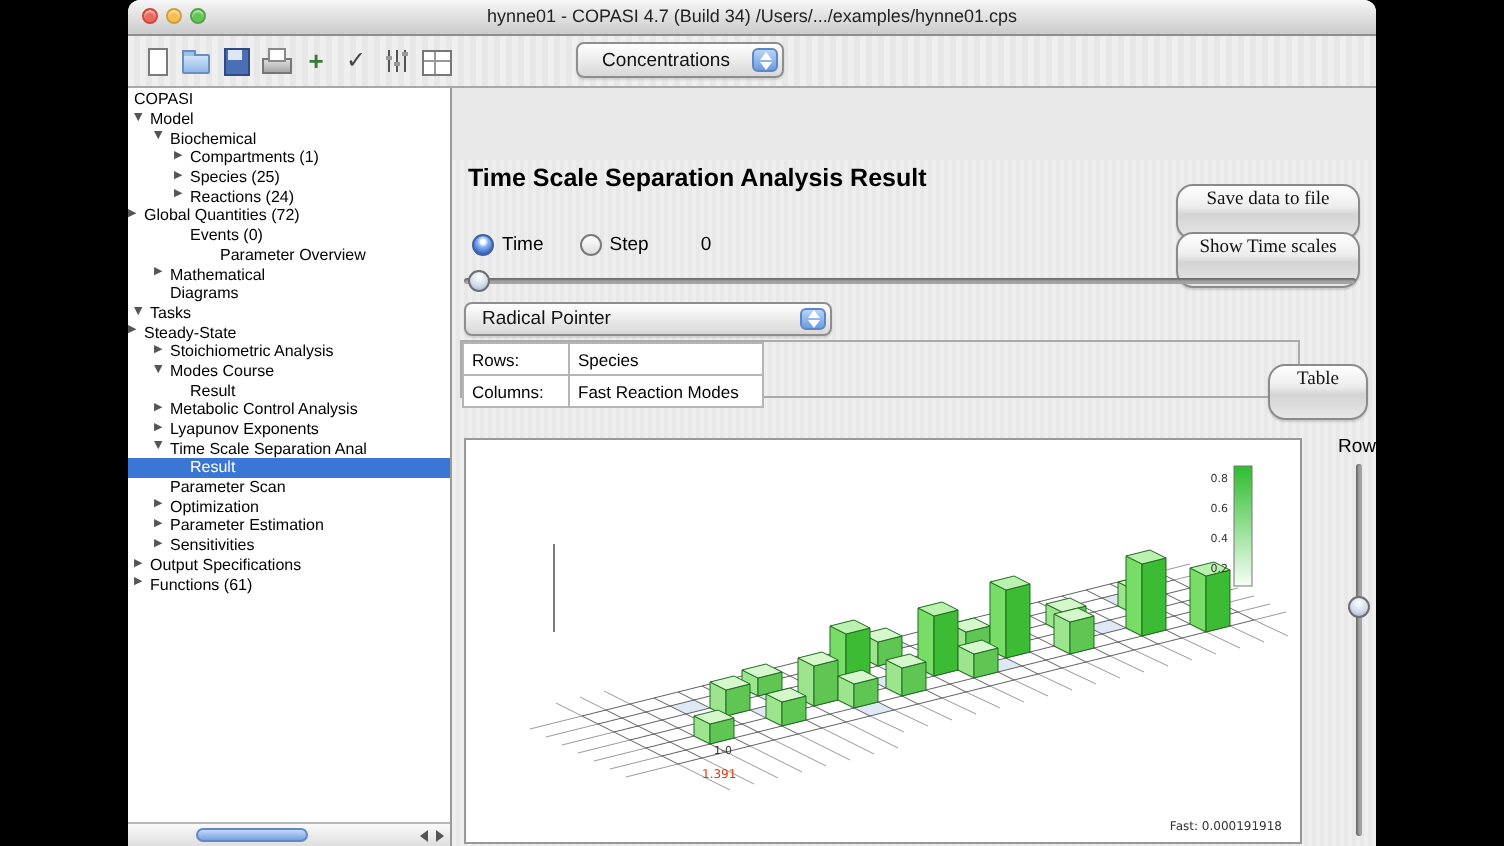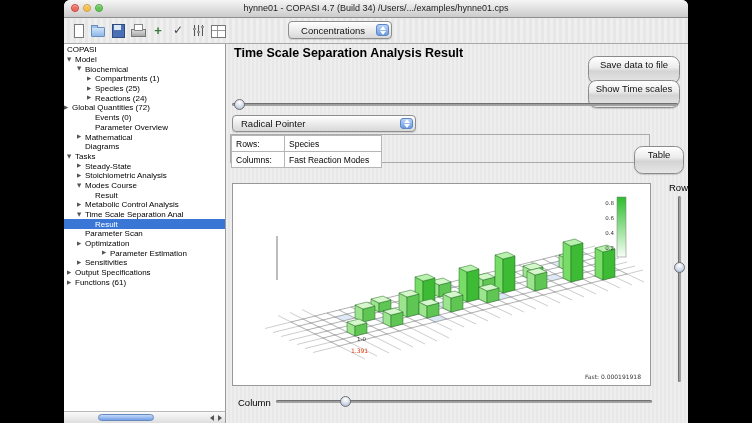--- a/index.html
+++ b/index.html
@@ -50,25 +50,25 @@
   #sidebar{width:162px;background:#fff;border-right:1px solid #9a9a9a;position:relative;flex:none;box-sizing:border-box;}
   #tree{position:absolute;top:1px;left:0;right:0;}
   .tree-row{display:flex;align-items:center;height:9.7px;font-size:8px;color:#000;white-space:nowrap;overflow:hidden;}
   .tree-row.selected{background:#3a76d6;color:#fff;}
   .tree-arrow{width:8px;flex:none;font-size:5.5px;color:#555;font-family:"DejaVu Sans",sans-serif;line-height:9.7px;}
   .tree-row.selected .tree-arrow{color:#fff;}
   #sidebar-scrollbar{position:absolute;bottom:0;left:0;right:0;height:12px;background:linear-gradient(#fafafa,#dcdcdc);border-top:1px solid #b8b8b8;}
   .sb-thumb{position:absolute;left:34px;top:2px;width:56px;height:7px;border-radius:4px;background:linear-gradient(#c4d9f9,#74a0e6);border:1px solid #6488c0;box-sizing:border-box;}
   .sb-arrows{position:absolute;right:3px;top:3px;display:flex;gap:4px;align-items:center;}
   
-  #main{position:relative;flex:1;background:repeating-linear-gradient(90deg,#eeeeee 0 2px,#e8e8e8 2px 4px);}
+  #main{position:relative;flex:1;background:repeating-linear-gradient(90deg,#eeeeee 0 2px,#e8e8e8 2px 4px);margin-top:36px;}
   #heading{position:absolute;left:8px;top:2px;font-size:12.5px;font-weight:bold;color:#000;}
   .aqua-btn{position:absolute;border:1px solid #8b8b8b;border-radius:8.5px;height:28px;line-height:15px;
             background:linear-gradient(#ffffff,#ececec 40%,#d4d4d4 55%,#e6e6e6);
-            font-size:9.5px;color:#111;text-align:center;box-shadow:0 1px 1px rgba(0,0,0,.15);box-sizing:border-box;}
+            font-size:9.5px;color:#111;text-align:center;box-shadow:0 1px 1px rgba(0,0,0,.15);box-sizing:border-box;font-family:Liberation Serif, serif;}
   #save-btn{right:8px;top:12px;width:92px;}
   #show-btn{right:8px;top:36px;width:92px;}
   #radio-row{position:absolute;left:10px;top:37px;display:flex;align-items:center;font-size:9.5px;color:#000;}
   .radio{width:11px;height:11px;border-radius:50%;border:1px solid #7a7a7a;background:linear-gradient(#fff,#ddd);box-sizing:border-box;flex:none;}
   .radio.selected{background:radial-gradient(circle at 50% 32%,#ffffff 0 14%,#8cb6f2 34%,#2f66c8 78%);border-color:#44609c;}
   .rlabel{margin-left:4px;}
   .radio+ .rlabel{margin-right:0;}
   #step-radio{margin-left:18px;}
   #step-value{margin-left:26px;}
   #slider1{position:absolute;left:6px;right:10px;top:55px;height:12px;}
@@ -154,73 +154,77 @@
             <span>Reactions (24)</span>
           </div>
           <div class="tree-row" style="">
             <span class="tree-arrow">▶</span>
             <span>Global Quantities (72)</span>
           </div>
           <div class="tree-row" style="padding-left: 23px;">
             <span class="tree-arrow"></span>
             <span>Events (0)</span>
           </div>
-          <div class="tree-row" style="padding-left: 23px;">
+          <div class="tree-row" style="padding-left: 10px; margin-left: 28px;">
             <span class="tree-arrow"></span>
             <span>Parameter Overview</span>
           </div>
           <div class="tree-row" style="padding-left: 13px;">
             <span class="tree-arrow">▶</span>
             <span>Mathematical</span>
           </div>
           <div class="tree-row" style="padding-left: 13px;">
             <span class="tree-arrow"></span>
             <span>Diagrams</span>
           </div>
           <div class="tree-row" style="padding-left: 3px;">
             <span class="tree-arrow">▼</span>
             <span>Tasks</span>
           </div>
-          <div class="tree-row" style="padding-left: 13px;">
+          <div class="tree-row" style="">
             <span class="tree-arrow">▶</span>
             <span>Steady-State</span>
           </div>
           <div class="tree-row" style="padding-left: 13px;">
             <span class="tree-arrow">▶</span>
             <span>Stoichiometric Analysis</span>
           </div>
           <div class="tree-row" style="padding-left: 13px;">
             <span class="tree-arrow">▼</span>
             <span>Modes Course</span>
           </div>
           <div class="tree-row" style="padding-left: 23px;">
             <span class="tree-arrow"></span>
             <span>Result</span>
           </div>
           <div class="tree-row" style="padding-left: 13px;">
             <span class="tree-arrow">▶</span>
             <span>Metabolic Control Analysis</span>
           </div>
           <div class="tree-row" style="padding-left: 13px;">
+            <span class="tree-arrow">▶</span>
+            <span>Lyapunov Exponents</span>
+          </div>
+          <div class="tree-row" style="padding-left: 13px;">
             <span class="tree-arrow">▼</span>
             <span>Time Scale Separation Anal</span>
           </div>
           <div class="tree-row selected" style="padding-left: 23px;">
             <span class="tree-arrow"></span>
             <span>Result</span>
           </div>
           <div class="tree-row" style="padding-left: 13px;">
             <span class="tree-arrow"></span>
             <span>Parameter Scan</span>
           </div>
           <div class="tree-row" style="padding-left: 13px;">
             <span class="tree-arrow">▶</span>
             <span>Optimization</span>
           </div>
-          <div class="tree-row" style="padding-left: 13px; margin-left: 25px;">
+          <div class="tree-row" style="padding-left: 13px;">
             <span class="tree-arrow">▶</span>
             <span>Parameter Estimation</span>
           </div>
           <div class="tree-row" style="padding-left: 13px;">
             <span class="tree-arrow">▶</span>
             <span>Sensitivities</span>
           </div>
           <div class="tree-row" style="padding-left: 3px;">
             <span class="tree-arrow">▶</span>
             <span>Output Specifications</span>
@@ -236,20 +240,27 @@
           <i class="tri-left"></i>
           <i class="tri-right"></i>
         </div>
       </div>
     </div>
 
     <div id="main">
       <div id="heading">Time Scale Separation Analysis Result</div>
       <div class="aqua-btn" id="save-btn">Save data to file</div>
 
+      <div id="radio-row">
+        <span class="radio selected"></span>
+        <span class="rlabel">Time</span>
+        <span class="radio" id="step-radio"></span>
+        <span class="rlabel">Step</span>
+        <span class="rlabel" id="step-value">0</span>
+      </div>
       <div class="aqua-btn" id="show-btn">Show Time scales</div>
 
       <div id="slider1">
         <div class="htrack"></div>
         <div class="slider-knob"></div>
       </div>
 
       <div class="aqua-popup" id="pointer-popup">
         <span>Radical Pointer</span>
         <span class="popup-steppers">

